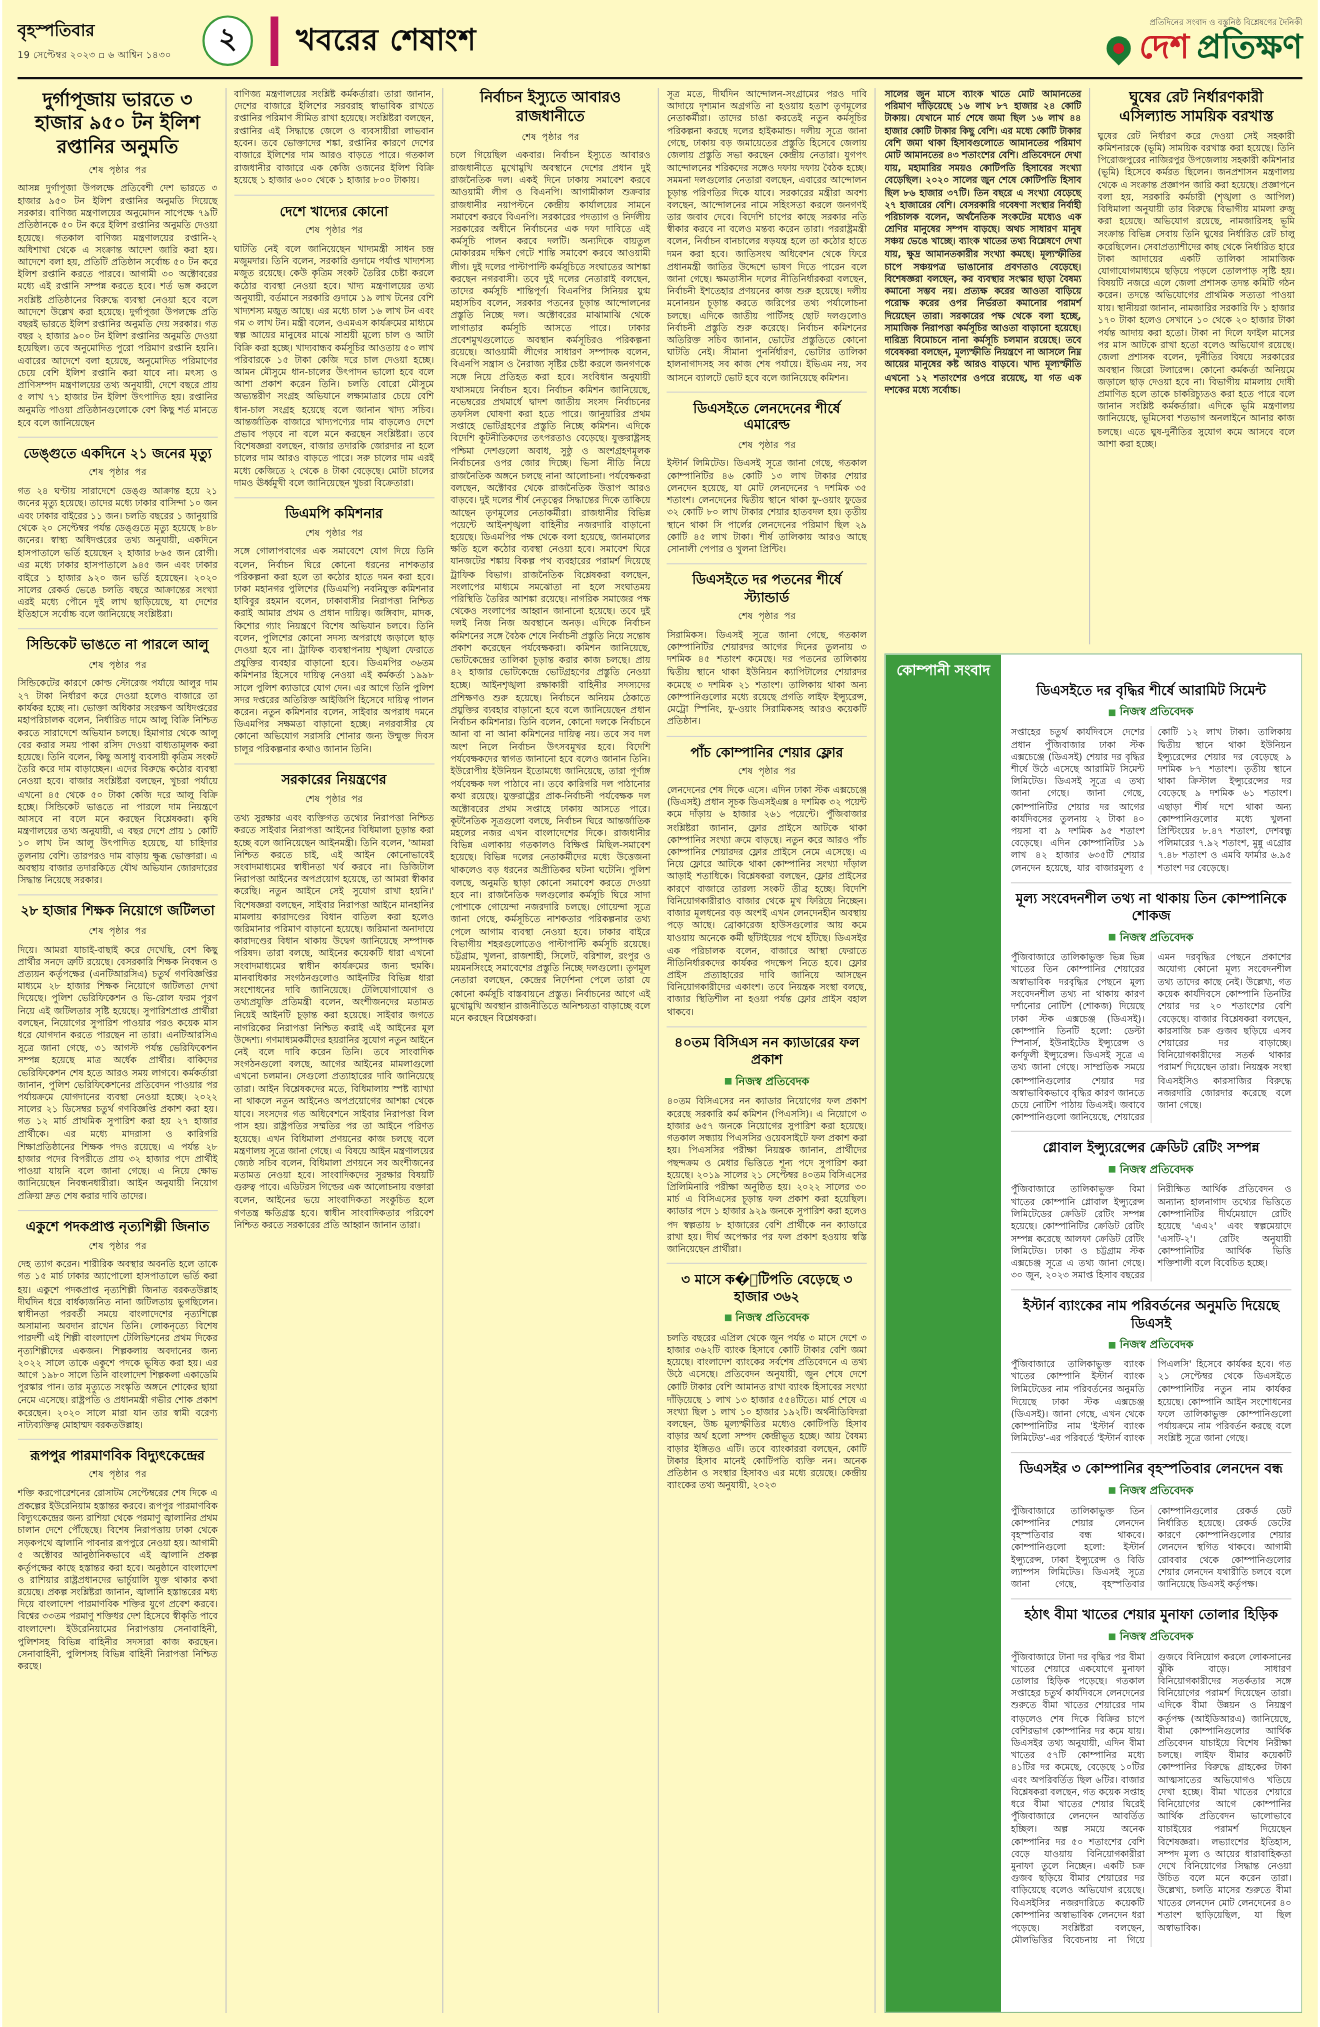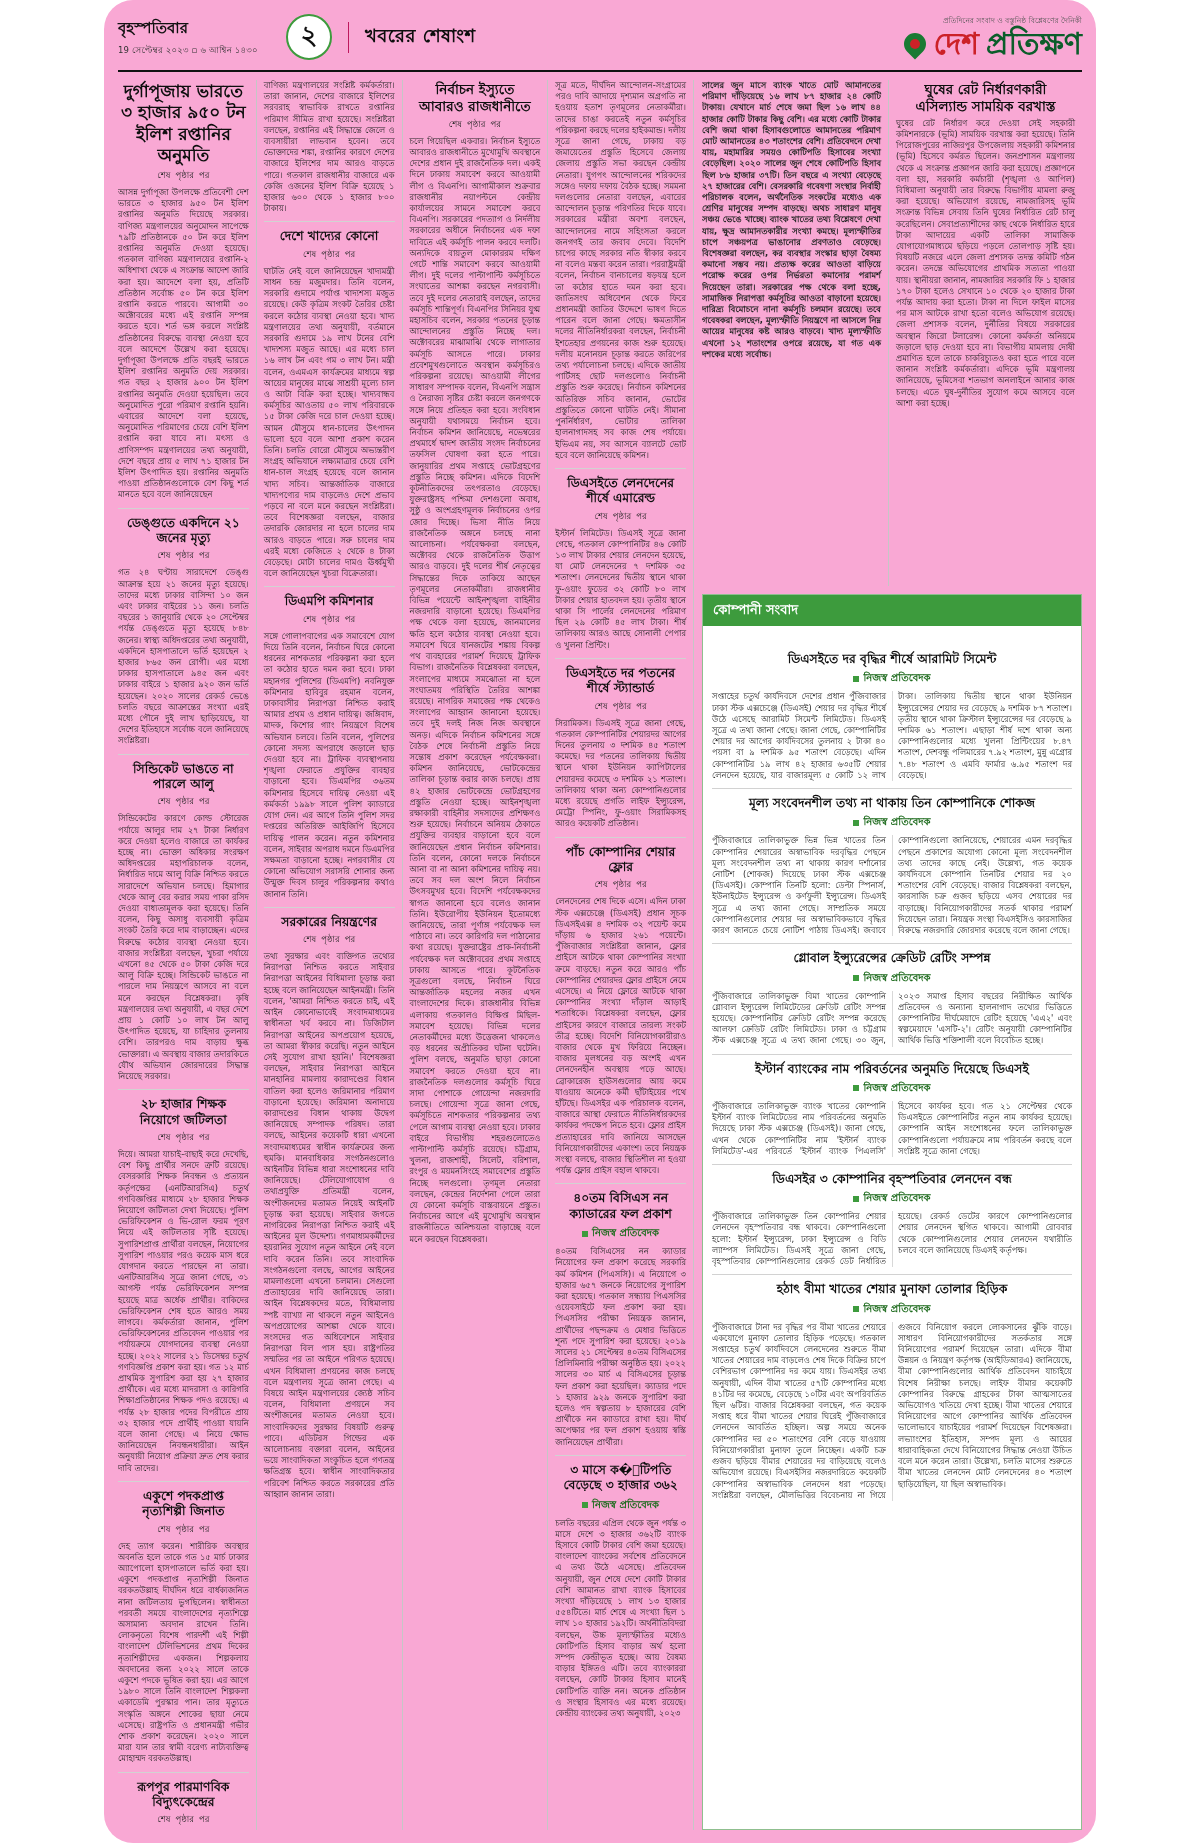--- a/index.html
+++ b/index.html
@@ -1,45 +1,45 @@
 <!DOCTYPE html>
 <html><head>
 <meta charset="utf-8">
 <style>
   *{margin:0;padding:0;box-sizing:border-box;}
   html,body{background:#ffffff;}
-  .page{width:992px;height:1843px;background:#f9a8d4;margin:0 auto;padding:10px 14px 12px;overflow:hidden;
-        font-family:"DejaVu Sans","Liberation Sans",sans-serif;color:#1d1d1d;border-radius:29px;}
+  .page{width:1196px;height:1843px;background:#fef9c3;margin:0 auto;padding:10px 14px 12px;overflow:hidden;
+        font-family:"DejaVu Sans","Liberation Sans",sans-serif;color:#1d1d1d;}
   
   .masthead{display:flex;align-items:center;height:54px;}
   .h-left{min-width:168px;}
   .h-day{font-size:15px;font-weight:bold;color:#111;}
   .h-date{font-size:8.5px;color:#333;margin-top:3px;letter-spacing:.2px;}
   .h-pagenum{width:46px;height:46px;border:2.5px solid #3d9b3d;border-radius:50%;display:flex;align-items:center;
              justify-content:center;font-size:26px;font-weight:bold;color:#111;margin-right:16px;background:#fff;}
-  .h-section{font-size:18px;font-weight:bold;color:#0d0d0d;letter-spacing:.5px;border-left:1px solid #be185d;padding-left:16px;}
+  .h-section{font-size:27px;font-weight:bold;color:#0d0d0d;letter-spacing:.5px;border-left:7px solid #be185d;padding-left:16px;}
   .h-right{margin-left:auto;text-align:right;}
   .h-tagline{font-size:7.5px;color:#555;margin-bottom:2px;}
   .h-logo{display:flex;align-items:center;justify-content:flex-end;gap:7px;font-size:30px;font-weight:bold;line-height:1;}
   .emblem{width:22px;height:22px;border-radius:50% 50% 50% 0;background:#1a7a33;position:relative;transform:rotate(-45deg);}
   .emblem::after{content:"";position:absolute;left:6px;top:6px;width:10px;height:10px;border-radius:50%;background:#cc2128;}
   .logo-red{color:#cc2128;}
   .logo-green{color:#0b5d2a;}
   .head-rule{border-top:2.5px solid #111;margin:6px 0 8px;}
   
   .main{display:flex;height:1750px;overflow:hidden;}
   .left-cols{display:flex;flex:1;min-width:0;height:100%;}
   .news-column{flex:1;min-width:0;height:100%;padding:0 7px;border-right:1px solid #c6c6c6;overflow:hidden;}
   .news-column:first-child{padding-left:0;}
   .right-region{width:388px;flex:0 0 388px;padding-left:8px;display:flex;flex-direction:column;height:100%;overflow:hidden;}
   .right-top{display:flex;height:506px;overflow:hidden;}
   .rt-col{flex:1;min-width:0;padding:0 7px;overflow:hidden;}
   .rt-col:first-child{border-right:1px solid #c6c6c6;padding-left:0;font-weight:bold;}
   
-  .company-box{border:1px solid #8fbf8f;margin-top:8px;flex:1;display:flex;flex-direction:column;overflow:hidden;background:#fff;}
+  .company-box{border:1px solid #8fbf8f;margin-top:8px;flex:1;display:flex;flex-direction:row;overflow:hidden;background:#fff;}
   .company-title{background:#3d9b3d;color:#fff;font-weight:bold;font-size:13px;padding:5px 10px;}
   .company-articles{padding:6px 9px;flex:1;overflow:hidden;margin-top:19px;}
   
   .article{margin-bottom:7px;}
   .article + .article{border-top:1px solid #d2d2d2;padding-top:6px;}
   .hl{font-weight:bold;text-align:center;line-height:1.25;margin:1px 2px 3px;color:#0e0e0e;}
   .hl-xl{font-size:17px;}
   .hl-lg{font-size:13.5px;}
   .hl-md{font-size:12.3px;}
   .kicker{font-size:8.5px;text-align:center;color:#222;margin:1px 0 4px;font-family:Liberation Mono, monospace;}

